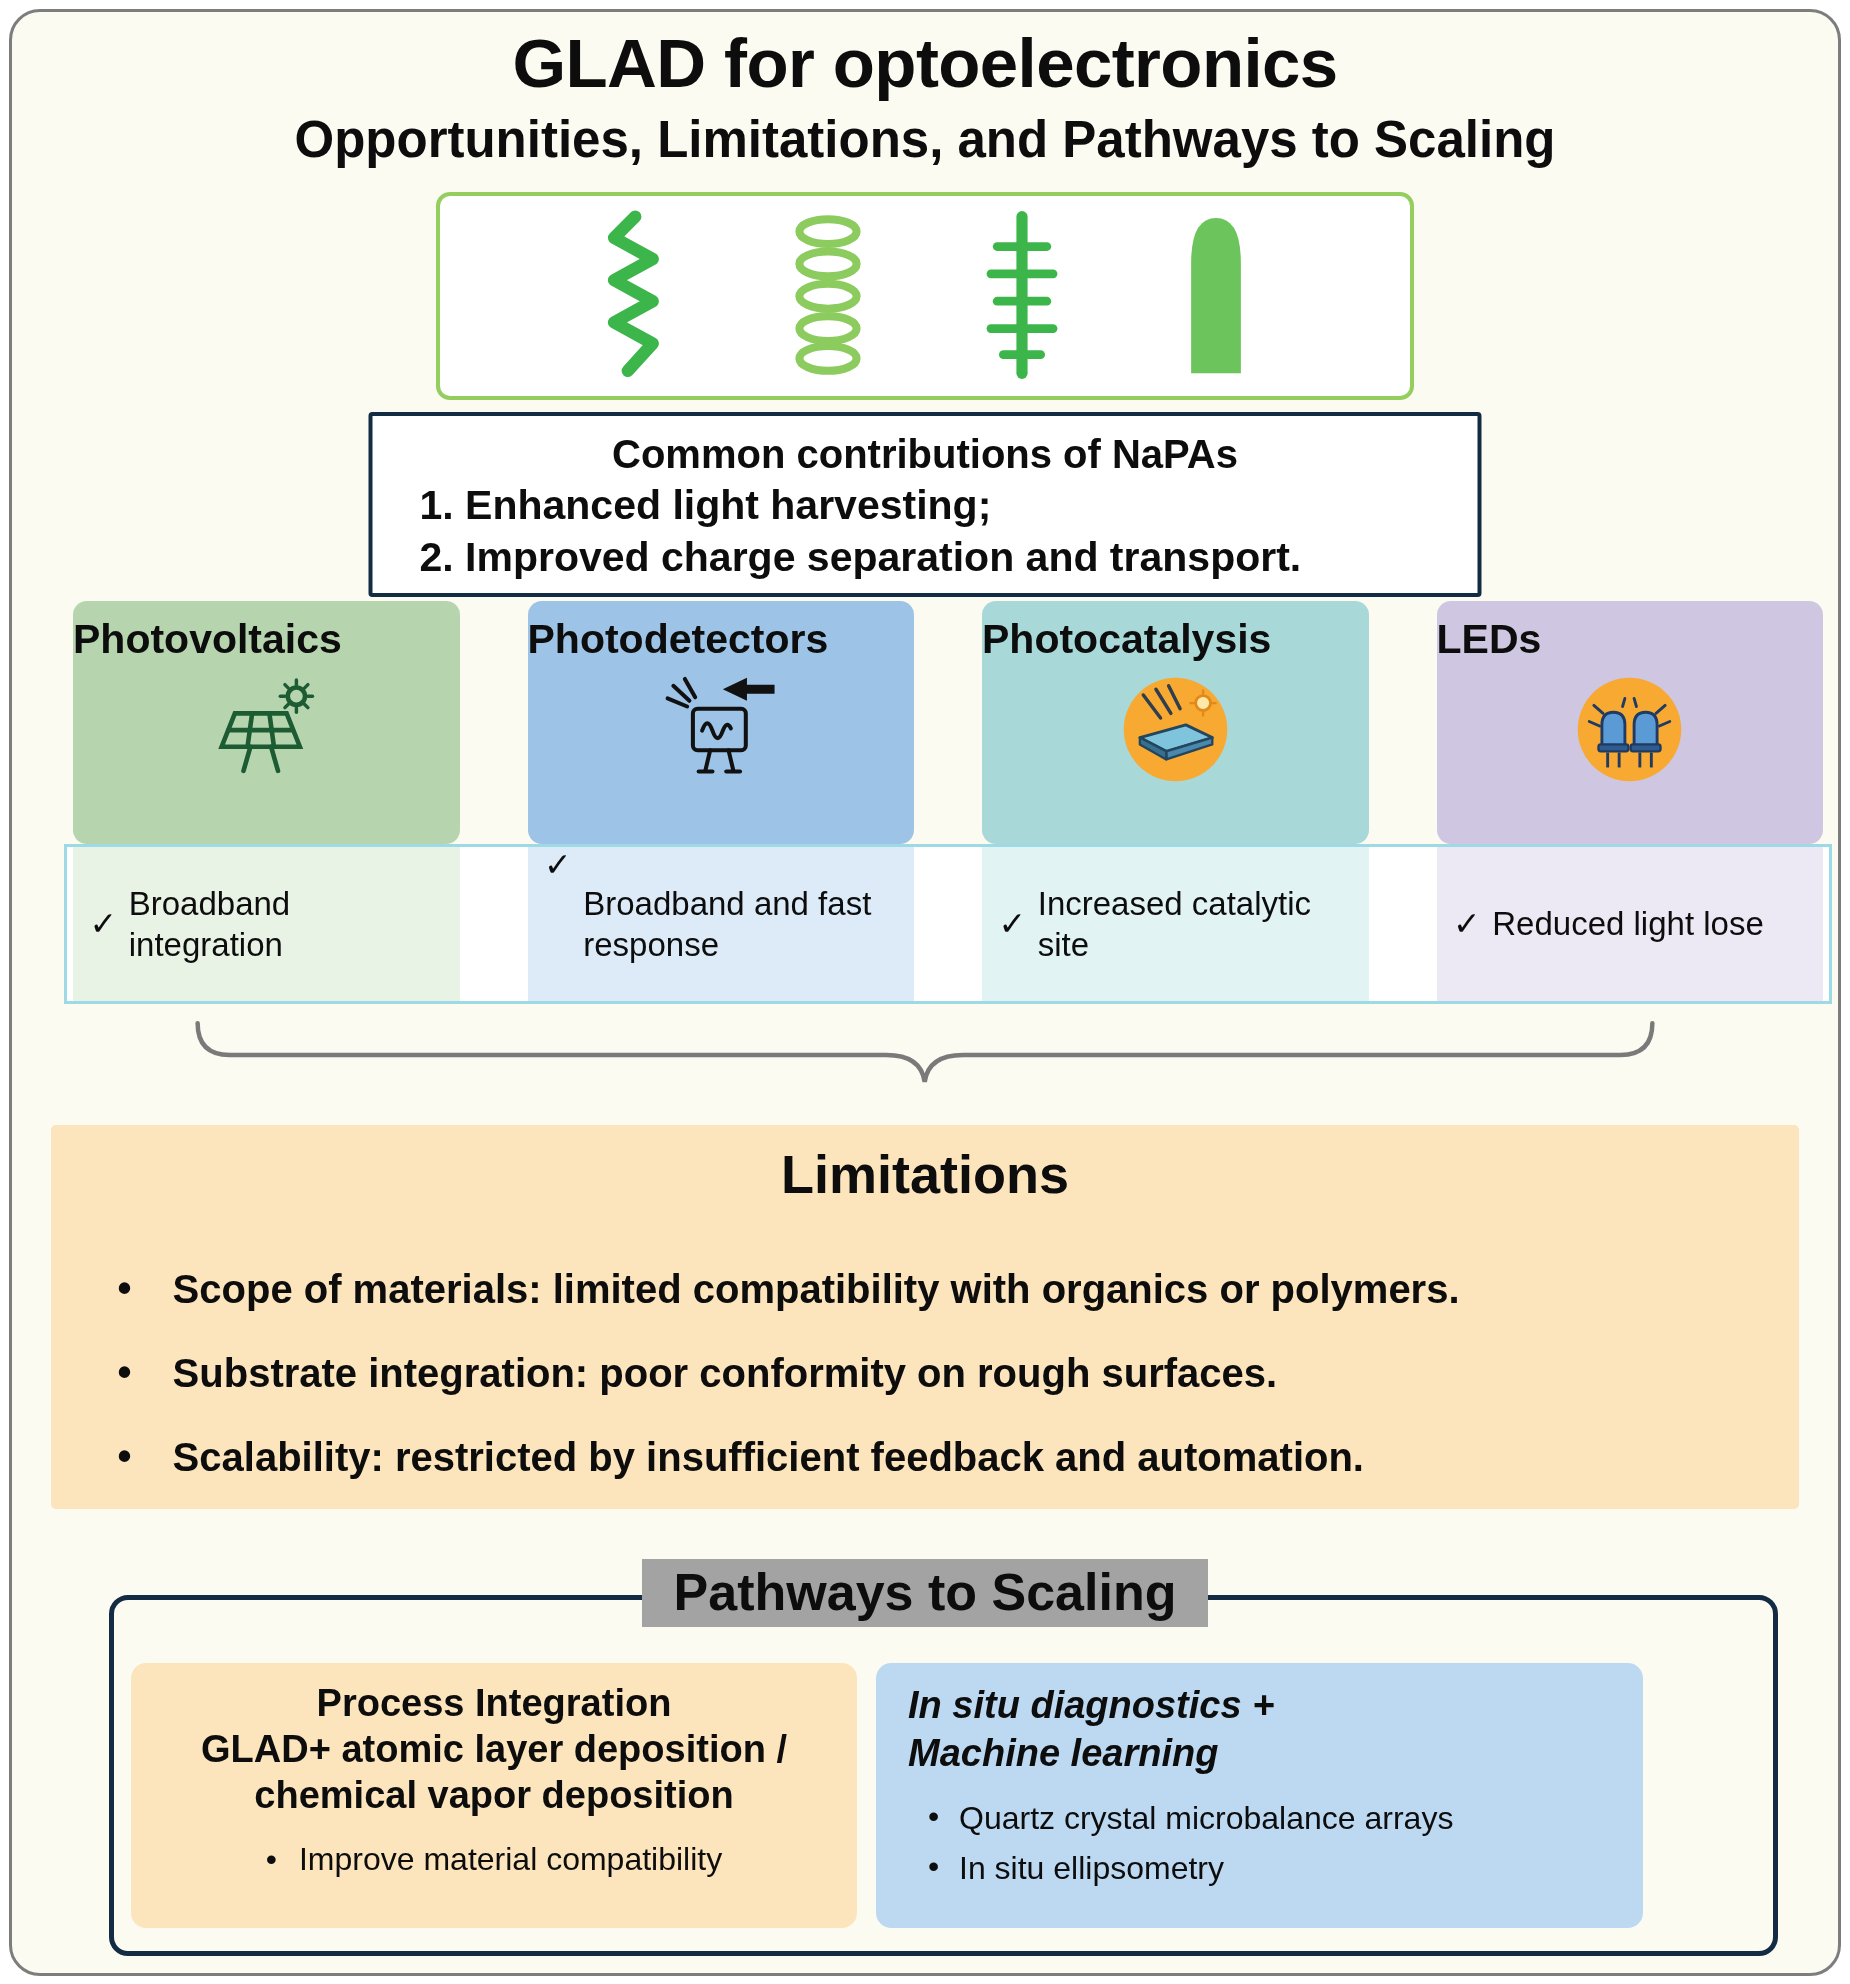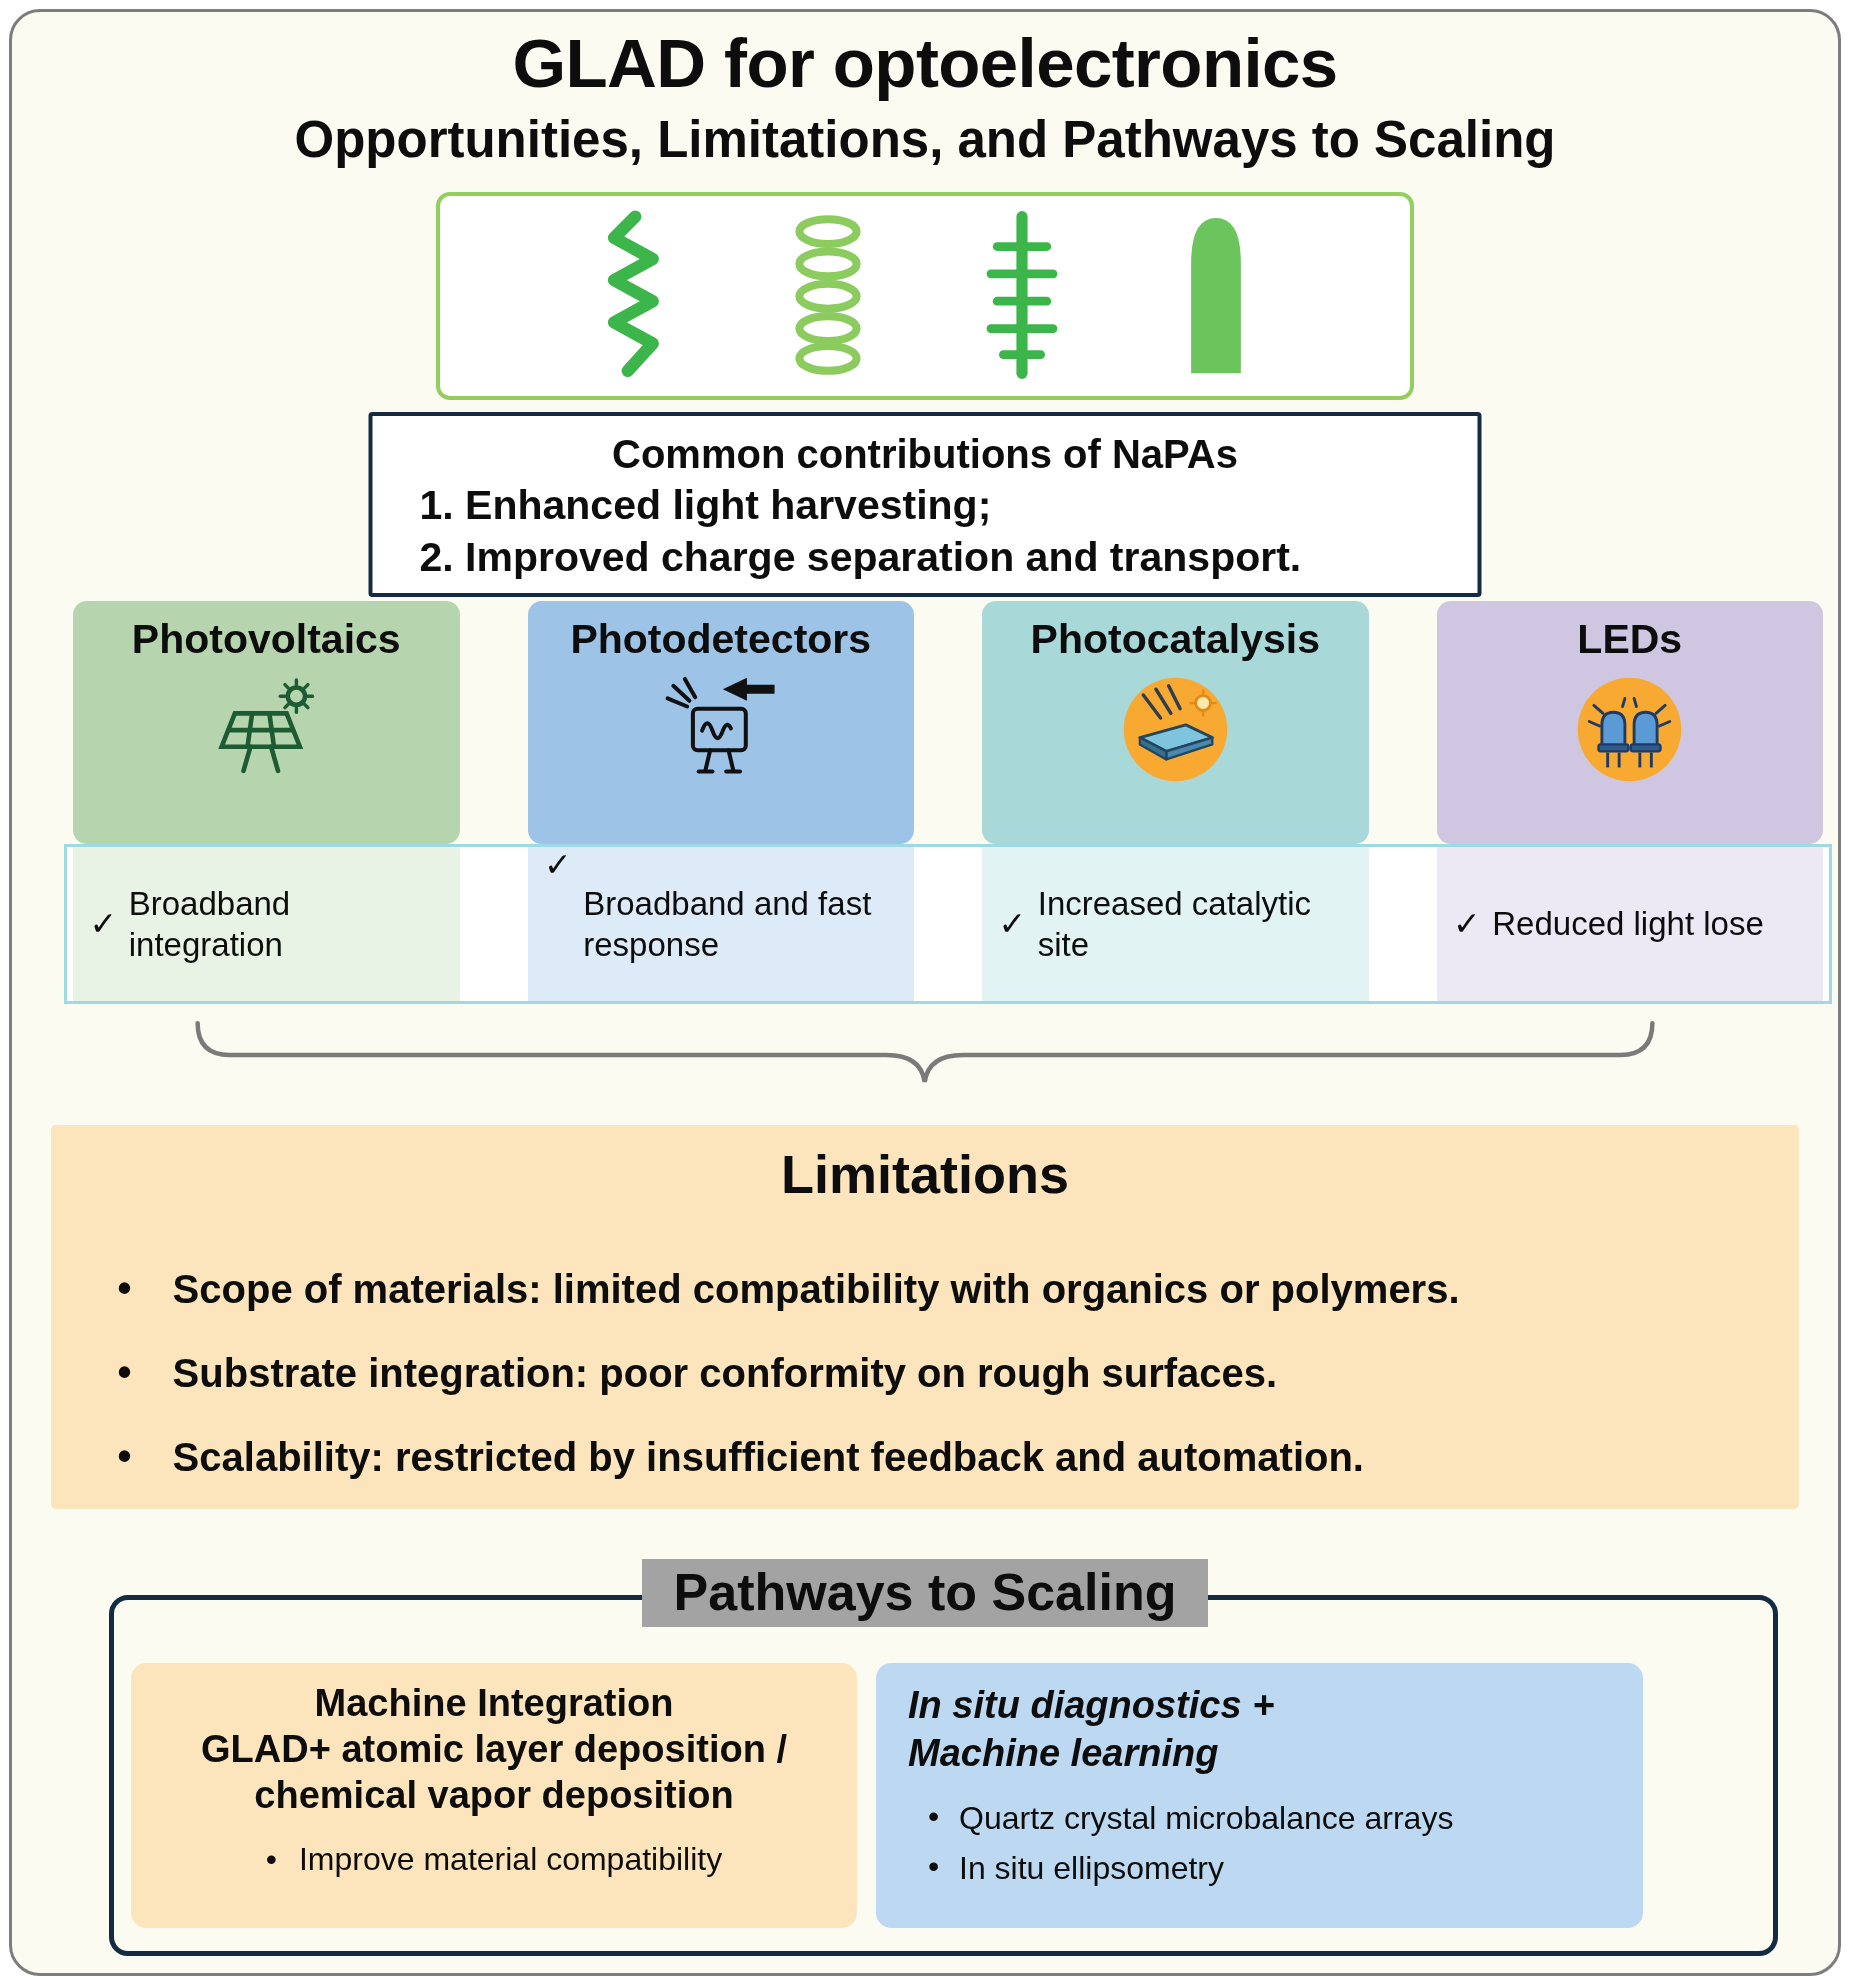--- a/index.html
+++ b/index.html
@@ -26,21 +26,21 @@
   .contrib-title { text-align: center; font-size: 40px; font-weight: 700; line-height: 1.25; }
   .contrib-item { font-size: 41px; font-weight: 700; line-height: 1.28; padding-left: 18px; }
 
   
   .apps-section { top: 601px; left: 64px; width: 1768px; height: 403px; }
   .band-bg { position: absolute; top: 243px; left: 0; right: 0; height: 160px; background: #ffffff; z-index: 0; }
   .apps-grid { position: relative; z-index: 1; display: grid; grid-template-columns: repeat(4, 1fr);
     grid-template-rows: 243px 160px; column-gap: 68px; padding: 0 9px; height: 403px; }
   .band-border { position: absolute; top: 243px; left: 0; right: 0; height: 160px;
     border: 3.8px solid #9edae6; z-index: 2; pointer-events: none; }
-  .card { border-radius: 14px; text-align: center; padding-top: 15.3px; }
+  .card { border-radius: 14px; text-align: left; padding-top: 15.3px; }
   .card-title { font-size: 41px; font-weight: 700; }
   .card-icon { margin-top: 9px; display: flex; justify-content: center; align-items: center; }
   .card-pv  { background: #b6d5af; }
   .card-pd  { background: #9dc3e6; }
   .card-pc  { background: #a9d8d9; }
   .card-led { background: #cfc6e1; }
   .benefit { display: flex; align-items: center; padding: 0 16.6px; gap: 11.5px; }
   .benefit-pv  { background: #e8f3e6; }
   .benefit-pd  { background: #ddebf8; }
   .benefit-pc  { background: #e1f3f3; }
@@ -269,21 +269,21 @@
       </li>
     </ul>
   </div>
 
   <div class="abs pathways-box"></div>
   <div class="abs pathways-title-row">
     <span class="pathways-title">Pathways to Scaling</span>
   </div>
 
   <div class="abs process-box">
-    <div class="process-title">Machine Integration</div>
+    <div class="process-title">Process Integration</div>
     <div class="process-subtitle">GLAD+ atomic layer deposition / chemical vapor deposition</div>
     <div class="process-bullet-row">
       <span>•</span>
       <span>Improve material compatibility</span>
     </div>
   </div>
 
   <div class="abs diag-box">
     <div class="diag-title">
       <div>In situ diagnostics +</div>

